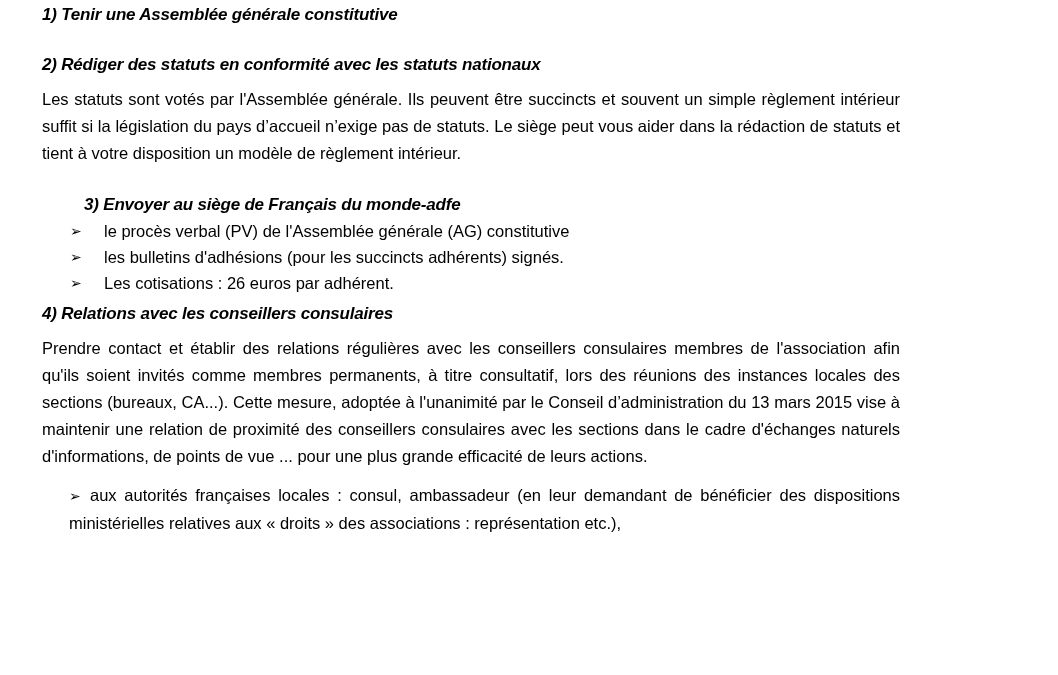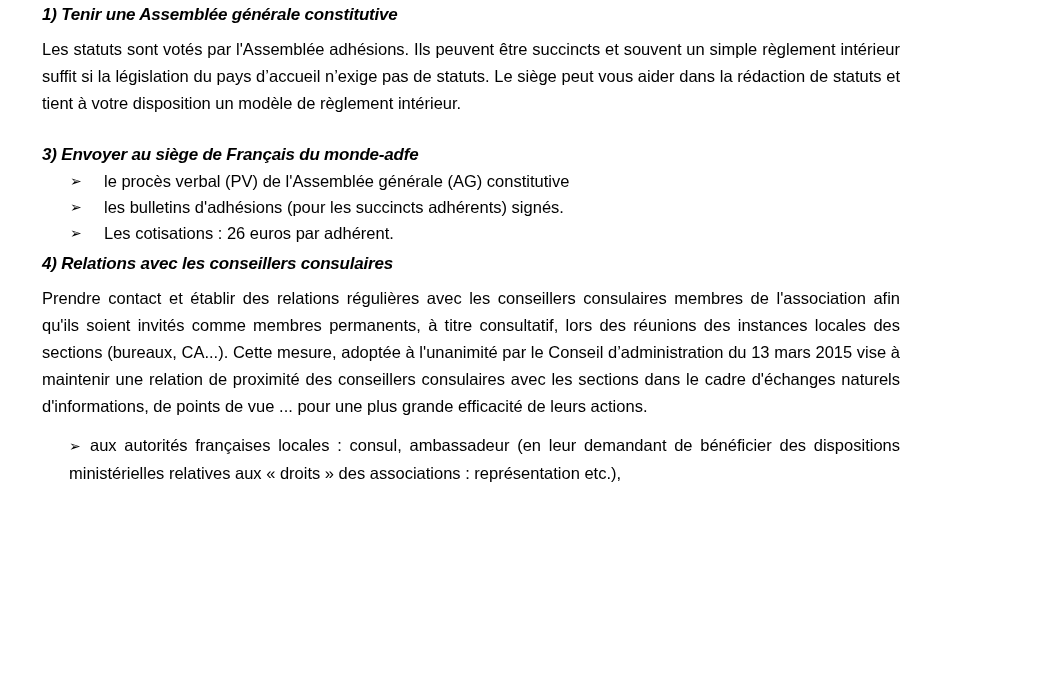--- a/index.html
+++ b/index.html
@@ -21,21 +21,21 @@
   
   .hd {
     font-size: 17px;
     line-height: 20px;
     font-weight: bold;
     font-style: italic;
     margin: 0;
     letter-spacing: -0.2px;
   }
   .mt30 { margin-top: 30px; }
-  .mt28 { margin-top: 28px; }
+  .mt28 { margin-top: 28px; margin-left: 42px; }
   .mt15 { margin-top: 8px; }
   .mt20 { margin-top: 20px; }
   
   .body {
     font-size: 16.5px;
     line-height: 27px;
     margin: 11px 0 0 0;
     text-align: justify;
     text-justify: inter-word;
   }
@@ -76,21 +76,22 @@
 </head>
 <body>
 
 <div class="doc">
 
   <section>
     <h2 class="hd">1) Tenir une Assemblée générale constitutive</h2>
   </section>
 
   <section>
-    <p class="body">Les statuts sont votés par l'Assemblée adhésions. Ils peuvent être succincts et souvent un simple règlement intérieur suffit si la législation du pays d’accueil n’exige pas de statuts. Le siège peut vous aider dans la rédaction de statuts et tient à votre disposition un modèle de règlement intérieur.</p>
+    <h2 class="hd mt30">2) Rédiger des statuts en conformité avec les statuts nationaux</h2>
+    <p class="body">Les statuts sont votés par l'Assemblée générale. Ils peuvent être succincts et souvent un simple règlement intérieur suffit si la législation du pays d’accueil n’exige pas de statuts. Le siège peut vous aider dans la rédaction de statuts et tient à votre disposition un modèle de règlement intérieur.</p>
   </section>
 
   <section>
     <h2 class="hd mt28">3) Envoyer au siège de Français du monde-adfe</h2>
     <ul class="bullets">
       <li class="bullet-item">
         <span class="marker">➢</span>
         <span class="btext">le procès verbal (PV) de l'Assemblée générale (AG) constitutive</span>
       </li>
       <li class="bullet-item">

